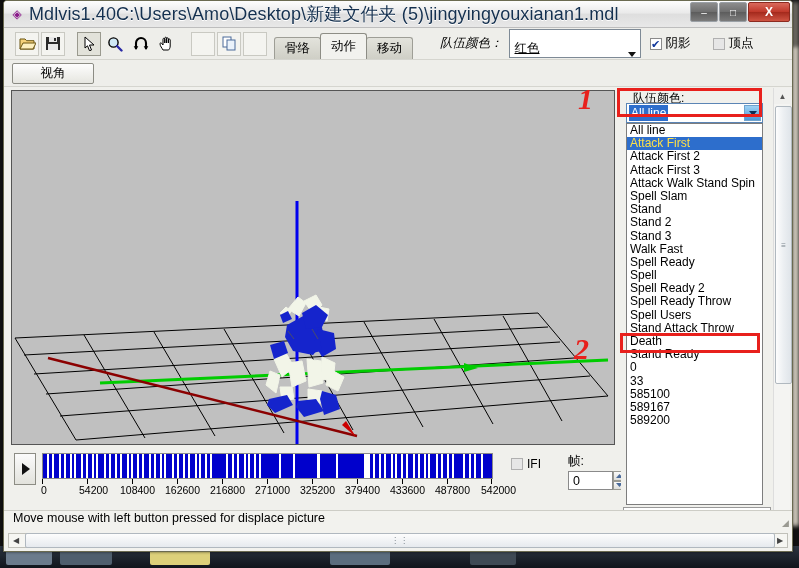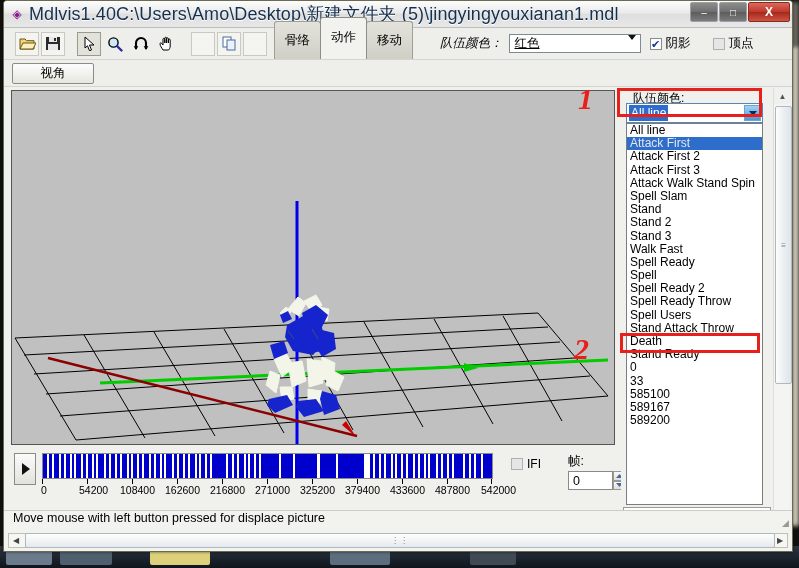--- a/index.html
+++ b/index.html
@@ -52,29 +52,29 @@
   .toolbar{height:31px;background:#eeeeea;border-bottom:1px solid #d5d5cf;
     display:flex;align-items:center;position:relative;}
   .tbtn{width:24px;height:24px;margin:0 1px;border:1px solid transparent;
     display:flex;align-items:center;justify-content:center;
     background:transparent;box-sizing:border-box;}
   .tbtn.sel{border:1px solid #9a9a8f;background:#e2e2da;}
   .tbtn.flat{border:1px solid #c9c9c2;background:#f4f4f0;}
   .tsep{width:10px;}
 
   .tabs{display:flex;align-items:flex-end;height:31px;margin-left:6px;}
-  .tab{height:21px;line-height:21px;padding:8px 10px;margin-right:-1px;
+  .tab{height:21px;line-height:21px;padding:0 10px;margin-right:-1px;
     border:1px solid #9e9e96;border-bottom:none;border-radius:3px 3px 0 0;
     background:linear-gradient(#e3e3dc,#cfcfc6);font-size:12.5px;color:#000;margin-top:24px;}
   .tab.active{background:#f2f2ee;height:25px;line-height:25px;
-    border-color:#8d8d85;position:relative;z-index:2;font-family:Liberation Mono, monospace;}
+    border-color:#8d8d85;position:relative;z-index:2;}
 
   .tc-label{font-size:12.5px;margin-left:28px;font-style:italic;}
-  .tc-combo{width:132px;height:19px;border:1px solid #7e8a96;background:#fff;
-    display:flex;align-items:flex-start;position:relative;box-sizing:border-box;text-decoration:underline;}
+  .tc-combo{width:132px;height:29px;border:1px solid #7e8a96;background:#fff;
+    display:flex;align-items:flex-end;position:relative;box-sizing:border-box;text-decoration:underline;}
   .tc-combo .val{padding-left:5px;font-size:12.5px;}
   .tc-combo .arr{position:absolute;right:4px;width:0;height:0;
     border-left:4px solid transparent;border-right:4px solid transparent;
     border-top:5px solid #111;}
   .chkwrap{display:flex;align-items:center;gap:4px;margin-left:9px;font-size:12.5px;}
   .cbox{width:12px;height:12px;border:1px solid #8a8a8a;background:#fff;
     display:flex;align-items:center;justify-content:center;box-sizing:border-box;}
   .cbox.on{color:#11389c;font-size:11px;line-height:10px;font-weight:bold;}
   .cbox.dis{background:#e6e6e6;border-color:#b0b0b0;}
 
@@ -128,21 +128,21 @@
     background:linear-gradient(#9fd3f5,#4b96d8);border:1px solid #6fa3ce;
     display:flex;align-items:center;justify-content:center;box-sizing:border-box;}
   .cur-combo .dd i{width:0;height:0;border-left:4px solid transparent;
     border-right:4px solid transparent;border-top:5px solid #0b2d55;display:block;}
 
   .listbox{position:absolute;left:5px;top:35px;width:137px;height:382px;
     border:1px solid #7d7d7d;background:#fff;box-sizing:border-box;
     overflow:hidden;}
   .li{height:13.2px;line-height:13.2px;font-size:12px;padding-left:3px;
     color:#000;white-space:nowrap;}
-  .li.hl{background:#2d6ecc;color:#e5e5e5;}
+  .li.hl{background:#2d6ecc;color:#fde047;}
 
   
   .cgrid{position:absolute;left:619px;top:420px;width:148px;height:62px;
     background:#fff;border:1px solid #9a9a9a;box-sizing:border-box;
     display:flex;padding:2px 0 0 3px;}
   .ccol{width:47px;}
   .crow{display:flex;align-items:center;gap:4px;height:11.5px;font-size:11px;}
 
   
   .vscroll{position:absolute;left:769px;top:1px;width:17px;height:499px;

